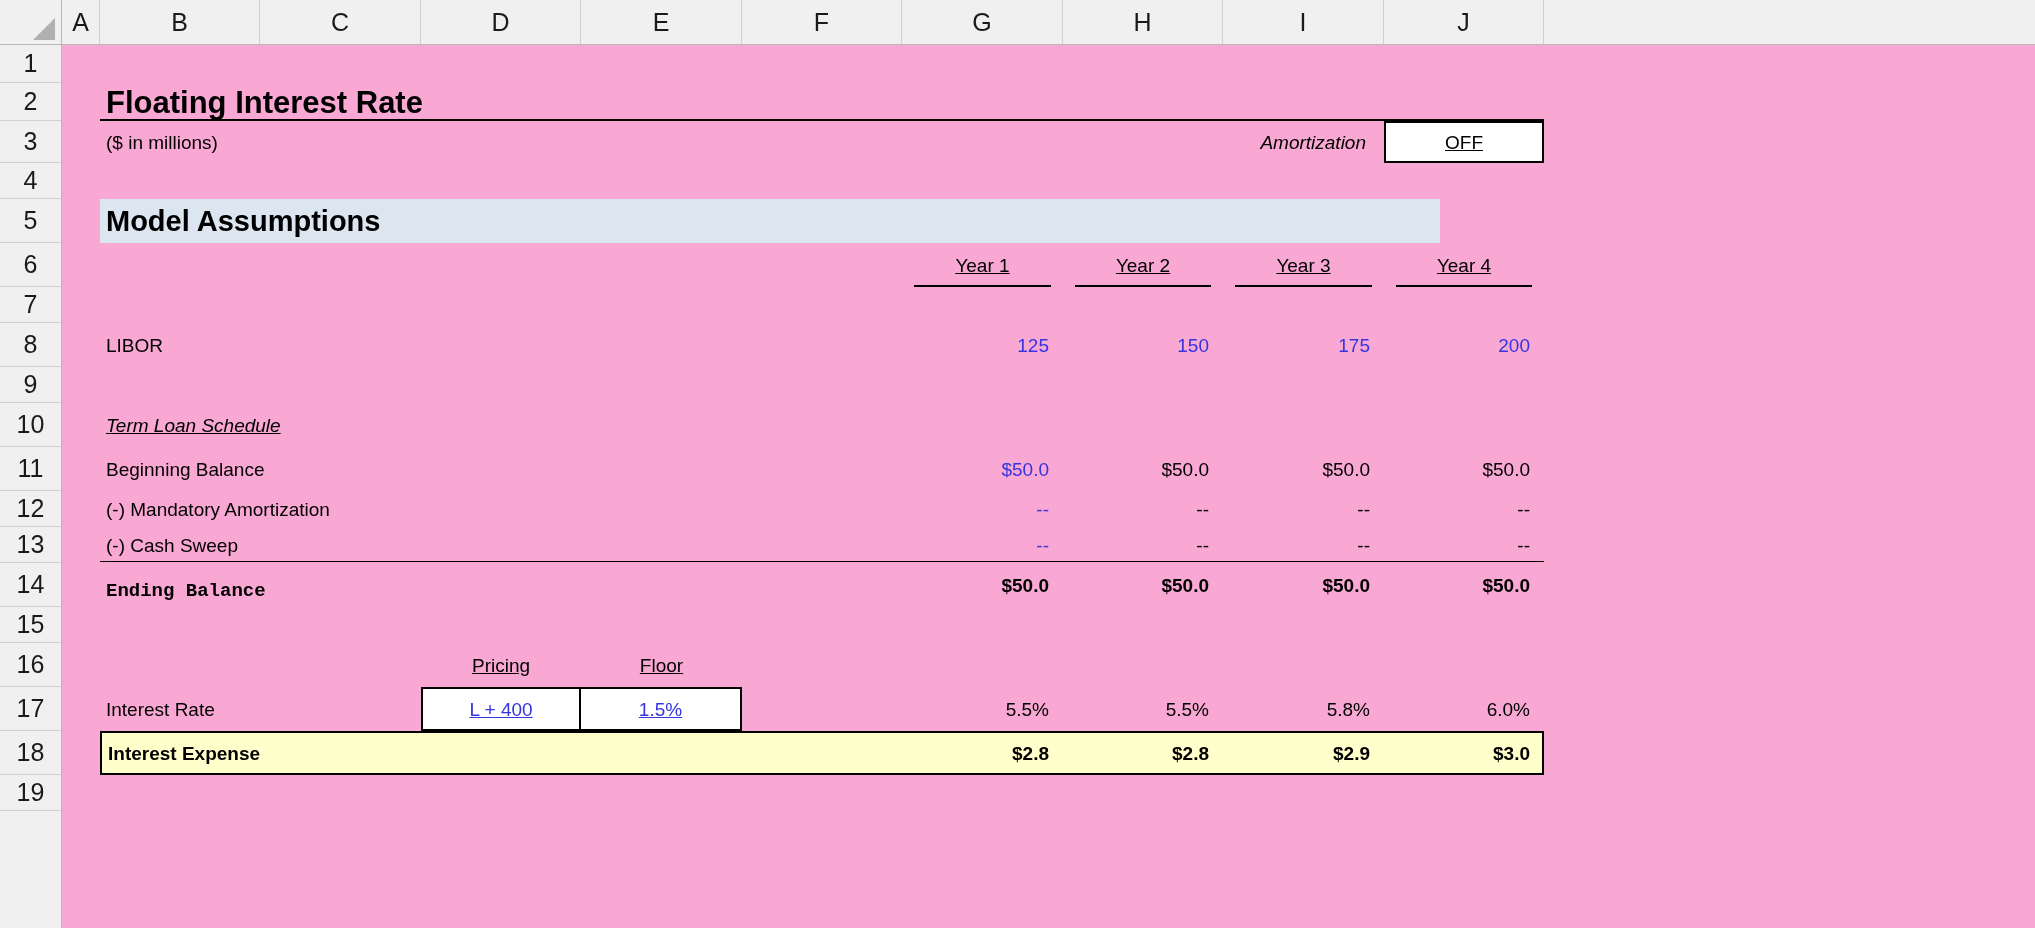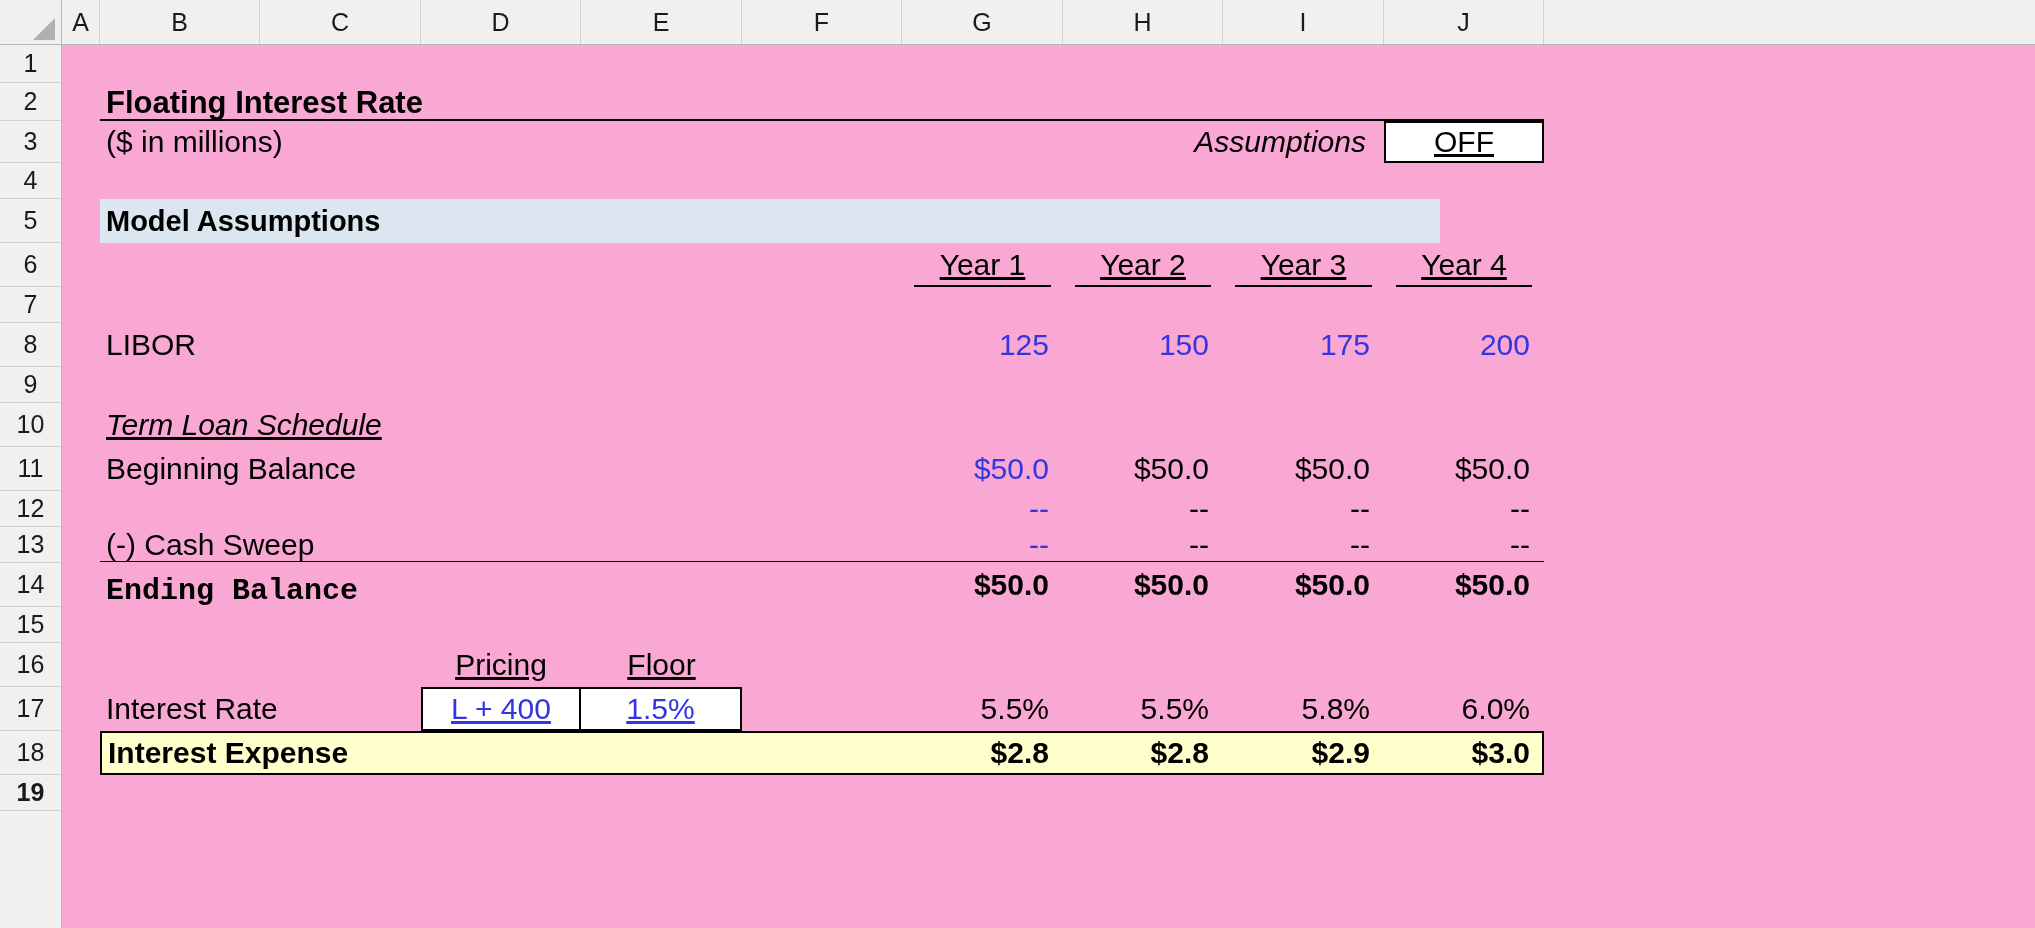--- a/index.html
+++ b/index.html
@@ -89,21 +89,21 @@
     flex: 1 1 auto;
     background: #f9a8d4;
   }
 
   
   .cell {
     position: absolute;
     box-sizing: border-box;
     display: flex;
     align-items: center;
-    font-size: 30px;
+    font-size: 19px;
     color: #000000;
     white-space: nowrap;
     line-height: 1;
   }
   .cell.right { justify-content: flex-end; padding-right: 14px; }
   .cell.center { justify-content: center; text-decoration: underline; }
   .cell.left { justify-content: flex-start; padding-left: 6px; }
 
   .bold   { font-weight: bold; }
   .italic { font-style: italic; }
@@ -170,31 +170,31 @@
       <div class="row-head" style="height:36px;">9</div>
       <div class="row-head" style="height:44px;">10</div>
       <div class="row-head" style="height:44px;">11</div>
       <div class="row-head" style="height:36px;">12</div>
       <div class="row-head" style="height:36px;">13</div>
       <div class="row-head" style="height:44px;">14</div>
       <div class="row-head" style="height:36px;">15</div>
       <div class="row-head" style="height:44px;">16</div>
       <div class="row-head" style="height:44px;">17</div>
       <div class="row-head" style="height:44px;">18</div>
-      <div class="row-head" style="height:36px;font-weight:bold;">19</div>
+      <div class="row-head" style="height:36px;">19</div>
     </div>
 
     <div class="grid">
 
       <div class="cell left title-text" style="left:38px; top:38px; width:700px; height:38px;">Floating Interest Rate</div>
 
       <div class="hrule" style="left:38px; top:74px; width:1444px;"></div>
 
       <div class="cell left" style="left:38px; top:76px; width:420px; height:42px;">($ in millions)</div>
-      <div class="cell right italic" style="left:1001px; top:76px; width:321px; height:42px; padding-right:18px;">Assumptions</div>
+      <div class="cell right italic" style="left:1001px; top:76px; width:321px; height:42px; padding-right:18px;">Amortization</div>
       <div class="cell center boxed" style="left:1322px; top:76px; width:160px; height:42px;">OFF</div>
 
       <div class="banner" style="left:38px; top:154px; width:1340px; height:44px;"></div>
       <div class="cell left section-text" style="left:38px; top:154px; width:600px; height:44px;">Model Assumptions</div>
 
       <div class="cell center" style="left:840px; top:198px; width:161px; height:44px;">Year 1</div>
       <div class="cell center" style="left:1001px; top:198px; width:160px; height:44px;">Year 2</div>
       <div class="cell center" style="left:1161px; top:198px; width:161px; height:44px;">Year 3</div>
       <div class="cell center" style="left:1322px; top:198px; width:160px; height:44px;">Year 4</div>
 
@@ -210,20 +210,21 @@
       <div class="cell right blue" style="left:1322px; top:278px; width:160px; height:44px;">200</div>
 
       <div class="cell left italic uline" style="left:38px; top:358px; width:420px; height:44px;">Term Loan Schedule</div>
 
       <div class="cell left" style="left:38px; top:402px; width:500px; height:44px;">Beginning Balance</div>
       <div class="cell right blue" style="left:840px;  top:402px; width:161px; height:44px;">$50.0</div>
       <div class="cell right" style="left:1001px; top:402px; width:160px; height:44px;">$50.0</div>
       <div class="cell right" style="left:1161px; top:402px; width:161px; height:44px;">$50.0</div>
       <div class="cell right" style="left:1322px; top:402px; width:160px; height:44px;">$50.0</div>
 
+      <div class="cell left" style="left:38px; top:446px; width:620px; height:36px;">(-) Mandatory Amortization</div>
       <div class="cell right blue" style="left:840px;  top:446px; width:161px; height:36px;">--</div>
       <div class="cell right" style="left:1001px; top:446px; width:160px; height:36px;">--</div>
       <div class="cell right" style="left:1161px; top:446px; width:161px; height:36px;">--</div>
       <div class="cell right" style="left:1322px; top:446px; width:160px; height:36px;">--</div>
 
       <div class="cell left" style="left:38px; top:482px; width:520px; height:36px;">(-) Cash Sweep</div>
       <div class="cell right blue" style="left:840px;  top:482px; width:161px; height:36px;">--</div>
       <div class="cell right" style="left:1001px; top:482px; width:160px; height:36px;">--</div>
       <div class="cell right" style="left:1161px; top:482px; width:161px; height:36px;">--</div>
       <div class="cell right" style="left:1322px; top:482px; width:160px; height:36px;">--</div>

